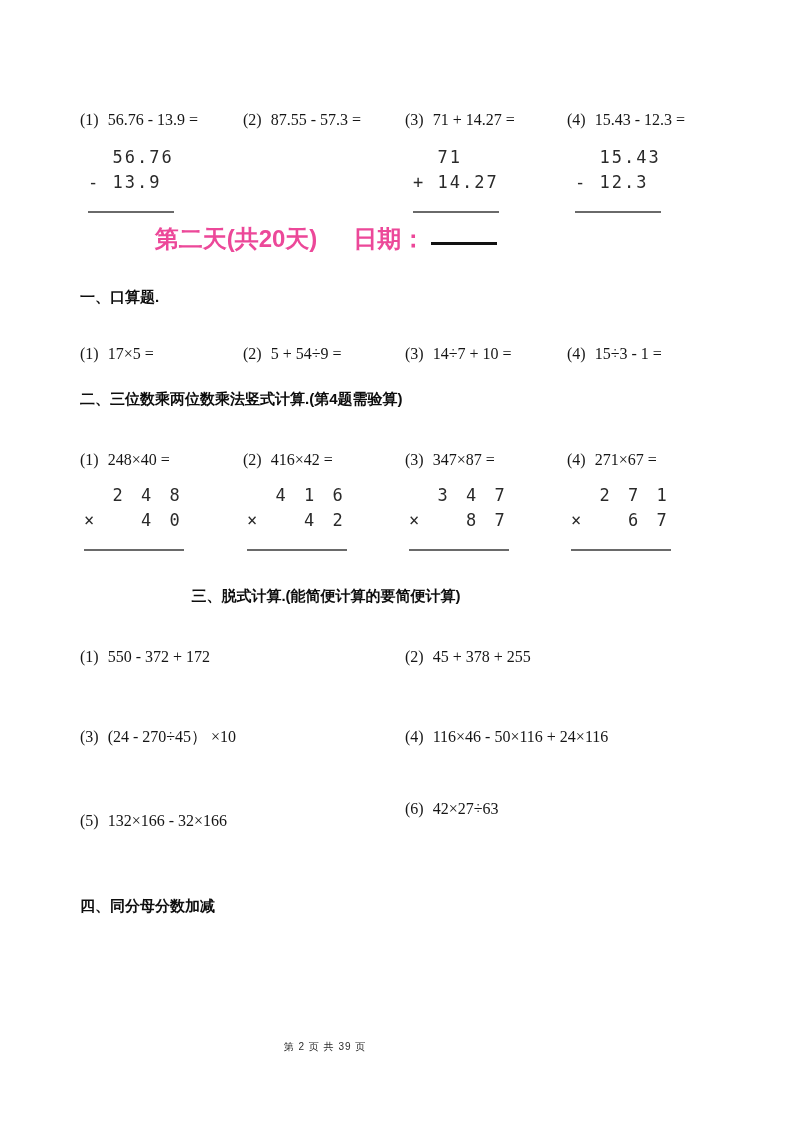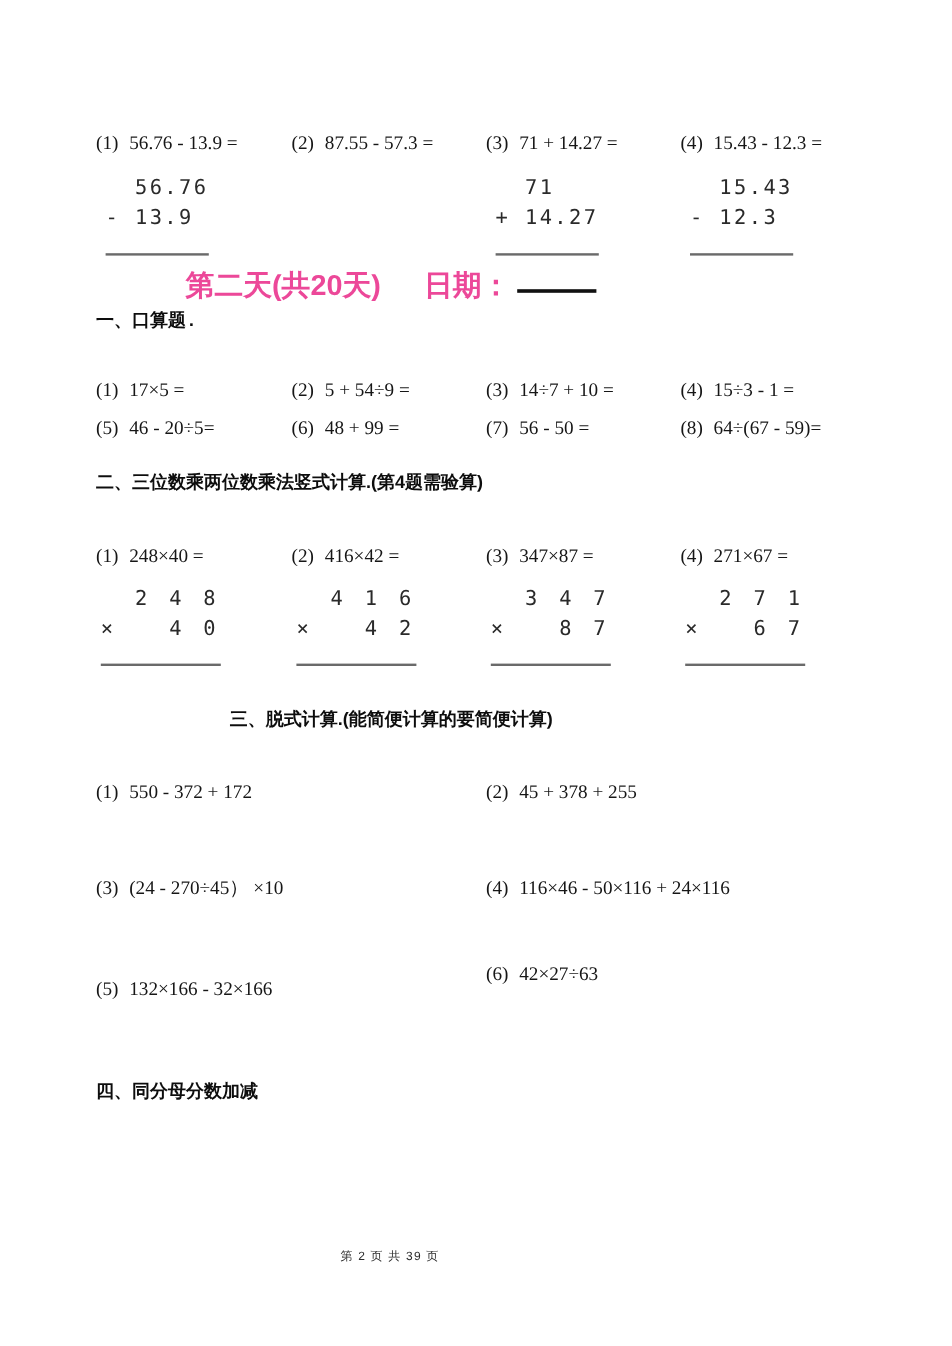--- a/index.html
+++ b/index.html
@@ -75,21 +75,21 @@
     font-family: "Liberation Sans", sans-serif;
     font-weight: 700;
     font-size: 15px;
     line-height: 22px;
     color: #0d0d0d;
     white-space: nowrap;
   }
 
   
   .carryover   { padding-top: 110px; }
-  .s1-heading  { margin-top: 4px; font-family: Liberation Mono, monospace; }
+  .s1-heading  { margin-top: 32px; }
   .s1-row1     { margin-top: 36px; }
   .s1-row2     { margin-top: 12px; }
   .s2-heading  { margin-top: 24px; }
   .s2-grid     { margin-top: 40px; }
   .s3-heading  { margin-top: 34px; text-align: center; }
   .s3-row1     { margin-top: 40px; }
   .s3-row2     { margin-top: 60px; }
   .s3-row3     { margin-top: 52px; }
   .s3-row3 .cell-lower { padding-top: 12px; }
   .s4-heading  { margin-top: 64px; }
@@ -155,26 +155,20 @@
       <span>第二天(共20天)</span><span class="date-label">日期：</span><span class="date-blank"></span>
     </div>
 
     <div class="sec-heading s1-heading">一、口算题.</div>
     <div class="grid4 s1-row1">
       <div class="prob-line"><span class="num">(1)</span><span>17×5 =</span></div>
       <div class="prob-line"><span class="num">(2)</span><span>5 + 54÷9 =</span></div>
       <div class="prob-line"><span class="num">(3)</span><span>14÷7 + 10 =</span></div>
       <div class="prob-line"><span class="num">(4)</span><span>15÷3 - 1 =</span></div>
     </div>
-    <div class="grid4 s1-row2">
-      <div class="prob-line"><span class="num">(5)</span><span>46 - 20÷5=</span></div>
-      <div class="prob-line"><span class="num">(6)</span><span>48 + 99 =</span></div>
-      <div class="prob-line"><span class="num">(7)</span><span>56 - 50 =</span></div>
-      <div class="prob-line"><span class="num">(8)</span><span>64÷(67 - 59)=</span></div>
-    </div>
 
     <div class="sec-heading s2-heading">二、三位数乘两位数乘法竖式计算.(第4题需验算)</div>
     <div class="grid4 s2-grid">
 
       <div class="cell">
         <div class="prob-line">
           <span class="num">(1)</span><span>248×40 =</span>
         </div>
         <div class="vblock mult">
           <div class="vtop">  2 4 8</div>

